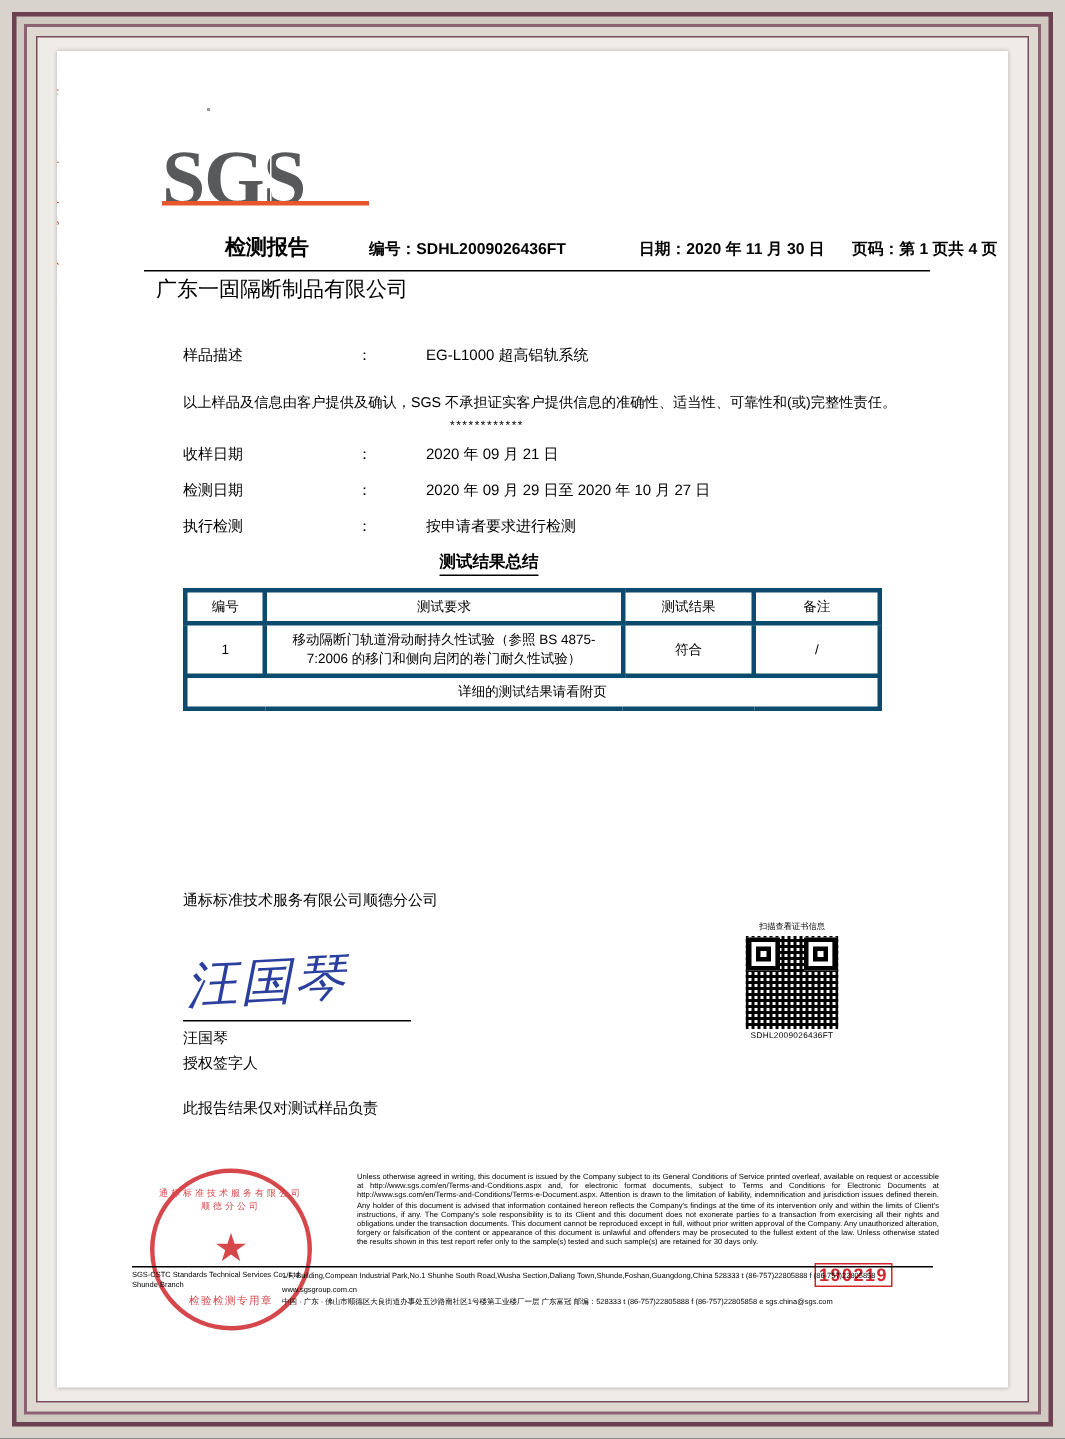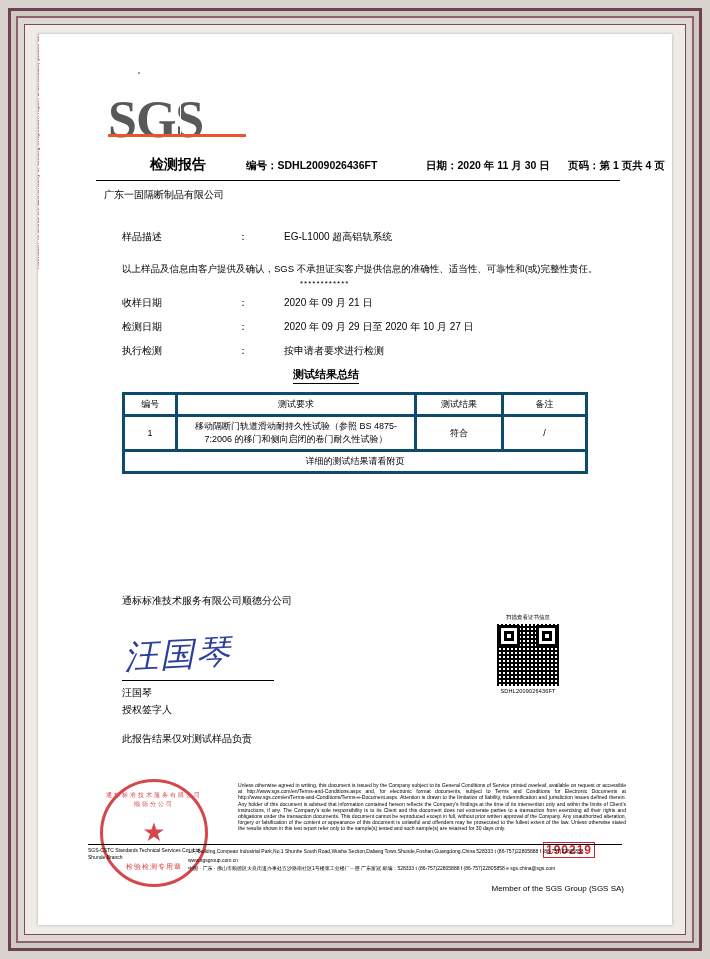--- a/index.html
+++ b/index.html
@@ -134,23 +134,24 @@
     left: 58px;
     top: 146px;
     width: 524px;
     height: 1px;
     background: #000;
   }
   .client-block {
     position: absolute;
     left: 66px;
     top: 152px;
-    font-size: 10px;
+    font-size: 14px;
     color: #000;
     line-height: 17px;
+    font-family: Liberation Mono, monospace;
   }
   .field {
     position: absolute;
     font-size: 10px;
     color: #000;
   }
   .label { left: 84px; }
   .colon { left: 200px; }
   .value { left: 210px; margin-left: 36px; }
   .statement {
@@ -498,16 +499,15 @@
 
     <div class="legal">Unless otherwise agreed in writing, this document is issued by the Company subject to its General Conditions of Service printed overleaf, available on request or accessible at http://www.sgs.com/en/Terms-and-Conditions.aspx and, for electronic format documents, subject to Terms and Conditions for Electronic Documents at http://www.sgs.com/en/Terms-and-Conditions/Terms-e-Document.aspx. Attention is drawn to the limitation of liability, indemnification and jurisdiction issues defined therein. Any holder of this document is advised that information contained hereon reflects the Company's findings at the time of its intervention only and within the limits of Client's instructions, if any. The Company's sole responsibility is to its Client and this document does not exonerate parties to a transaction from exercising all their rights and obligations under the transaction documents. This document cannot be reproduced except in full, without prior written approval of the Company. Any unauthorized alteration, forgery or falsification of the content or appearance of this document is unlawful and offenders may be prosecuted to the fullest extent of the law. Unless otherwise stated the results shown in this test report refer only to the sample(s) tested and such sample(s) are retained for 30 days only.</div>
     <div class="stamp-no">190219</div>
 
     <div class="footer-rule"></div>
     <div class="footer-left">SGS-CSTC Standards Technical Services Co., Ltd. Shunde Branch</div>
     <div class="footer-addr">
       <div>1/F, Building,Compean Industrial Park,No.1 Shunhe South Road,Wusha Section,Daliang Town,Shunde,Foshan,Guangdong,China    528333   t (86-757)22805888   f (86-757)22805858   www.sgsgroup.com.cn</div>
       <div>中国 · 广东 · 佛山市顺德区大良街道办事处五沙路南社区1号楼第工业楼厂一层 广东富冠 邮编：528333  t (86-757)22805888  f (86-757)22805858  e sgs.china@sgs.com</div>
     </div>
-    <div class="footer-member">Member of the SGS Group (SGS SA)</div>
 
   </div>
 </div>
 
 </body></html>

